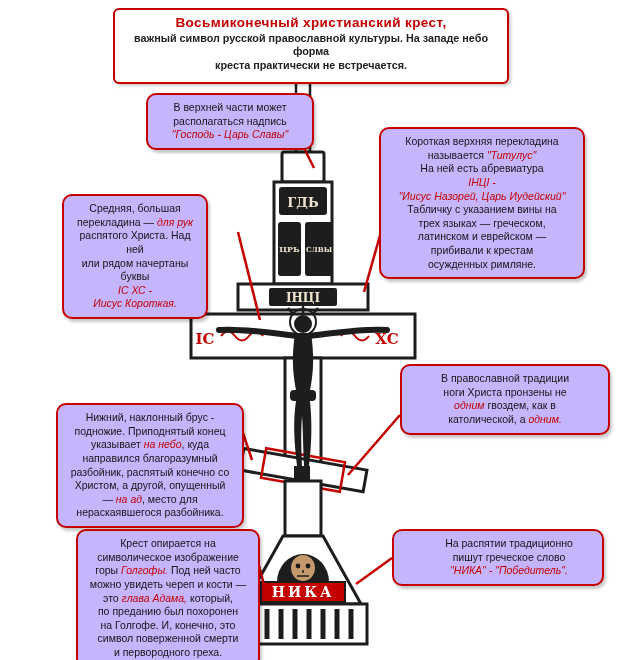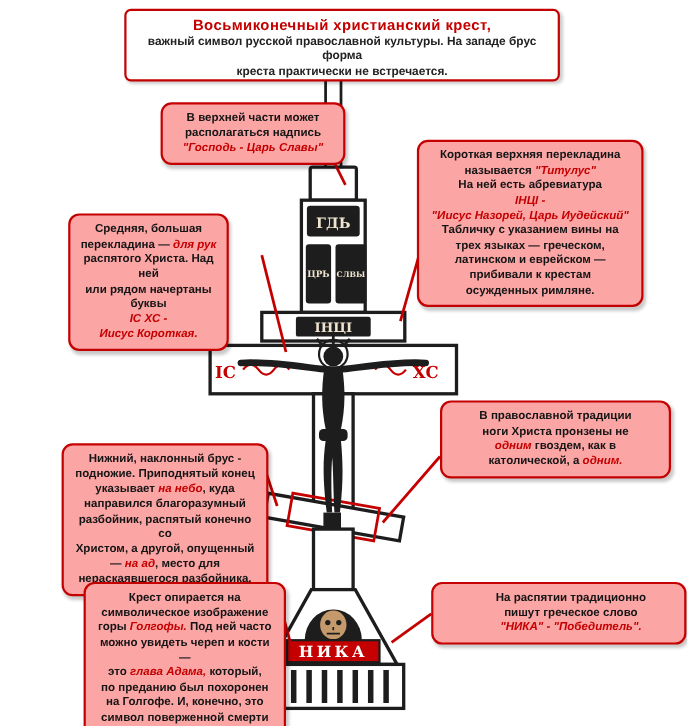--- a/index.html
+++ b/index.html
@@ -3,29 +3,29 @@
 <meta charset="utf-8">
 <style>
   html,body{margin:0;padding:0;background:#fff;}
   .page{
     position:relative;width:625px;height:660px;background:#ffffff;overflow:hidden;
     font-family:"Liberation Sans",sans-serif;
   }
   .title-box{
     position:absolute;left:113px;top:8px;width:396px;box-sizing:border-box;
     background:#fff;border:2px solid #c40000;border-radius:6px;
-    padding:5px 10px 0;text-align:center;z-index:3;
+    padding:5px 10px 10px;text-align:center;z-index:3;
     box-shadow:2px 2px 3px rgba(0,0,0,.2);
   }
   .title-heading{color:#c40000;font-weight:bold;font-size:13.5px;letter-spacing:.4px;}
   .title-body{font-size:10.8px;font-weight:bold;color:#222;white-space:pre-line;margin-top:2px;line-height:1.25;}
   .callout{
-    position:absolute;box-sizing:border-box;background:#fca5a5;
+    position:absolute;box-sizing:border-box;background:#c4b5fd;
     border:2px solid #c40000;border-radius:10px;
-    padding:6px 8px;font-size:10.5px;line-height:1.3;font-weight:bold;
+    padding:6px 8px;font-size:10.5px;line-height:1.3;font-weight:normal;
     text-align:center;color:#151515;white-space:pre-line;z-index:3;
     box-shadow:2px 3px 3px rgba(0,0,0,.22);
   }
   .callout .r{color:#c40000;font-style:italic;}
   .connectors{position:absolute;left:0;top:0;z-index:2;}
   .cross-svg{position:absolute;left:183px;top:66px;z-index:1;}
   .slavonic{font-family:"DejaVu Serif",serif;font-weight:bold;fill:#efe4cf;text-anchor:middle;}
   .redletter{font-family:"DejaVu Serif",serif;font-weight:bold;fill:#c40000;text-anchor:middle;font-size:15px;}
   .nika-text{font-family:"DejaVu Serif",serif;font-weight:bold;fill:#ffffff;text-anchor:middle;font-size:14px;letter-spacing:3px;}
 </style>
@@ -113,21 +113,21 @@
       <line x1="238" y1="232" x2="260" y2="320"></line>
       <line x1="242" y1="430" x2="252" y2="460"></line>
       <line x1="400" y1="415" x2="348" y2="475"></line>
       <line x1="258" y1="562" x2="266" y2="592"></line>
       <line x1="392" y1="558" x2="356" y2="584"></line>
     </g>
   </svg>
 
   <div class="title-box">
     <div class="title-heading">Восьмиконечный  христианский крест,</div>
-    <div class="title-body">важный символ русской православной культуры. На западе брус форма
+    <div class="title-body">важный символ русской православной культуры. На западе небо форма
 креста практически не встречается.</div>
   </div>
 
   <div class="callout" style="left:146px;top:93px;width:168px;"><span>В верхней части может
 располагаться надпись
 </span><span class="r">"Господь - Царь Славы"</span></div>
 
   <div class="callout" style="left:379px;top:127px;width:206px;"><span>Короткая верхняя перекладина
 называется </span><span class="r">"Титулус"</span><span>
 На ней есть абревиатура
@@ -163,17 +163,17 @@
   <div class="callout" style="left:76px;top:529px;width:184px;"><span>Крест опирается на
 символическое изображение
 горы </span><span class="r">Голгофы.</span><span> Под ней часто
 можно увидеть череп и кости —
 это </span><span class="r">глава Адама,</span><span> который,
 по преданию был похоронен
 на Голгофе. И, конечно, это
 символ поверженной смерти
 и первородного греха.</span></div>
 
-  <div class="callout" style="left:392px;top:529px;width:232px;padding-left:30px;"><span>На распятии традиционно
+  <div class="callout" style="left:392px;top:529px;width:212px;padding-left:30px;"><span>На распятии традиционно
 пишут греческое слово
 </span><span class="r">"НИКА" - "Победитель".</span></div>
 
 </div>
 
 </body></html>

